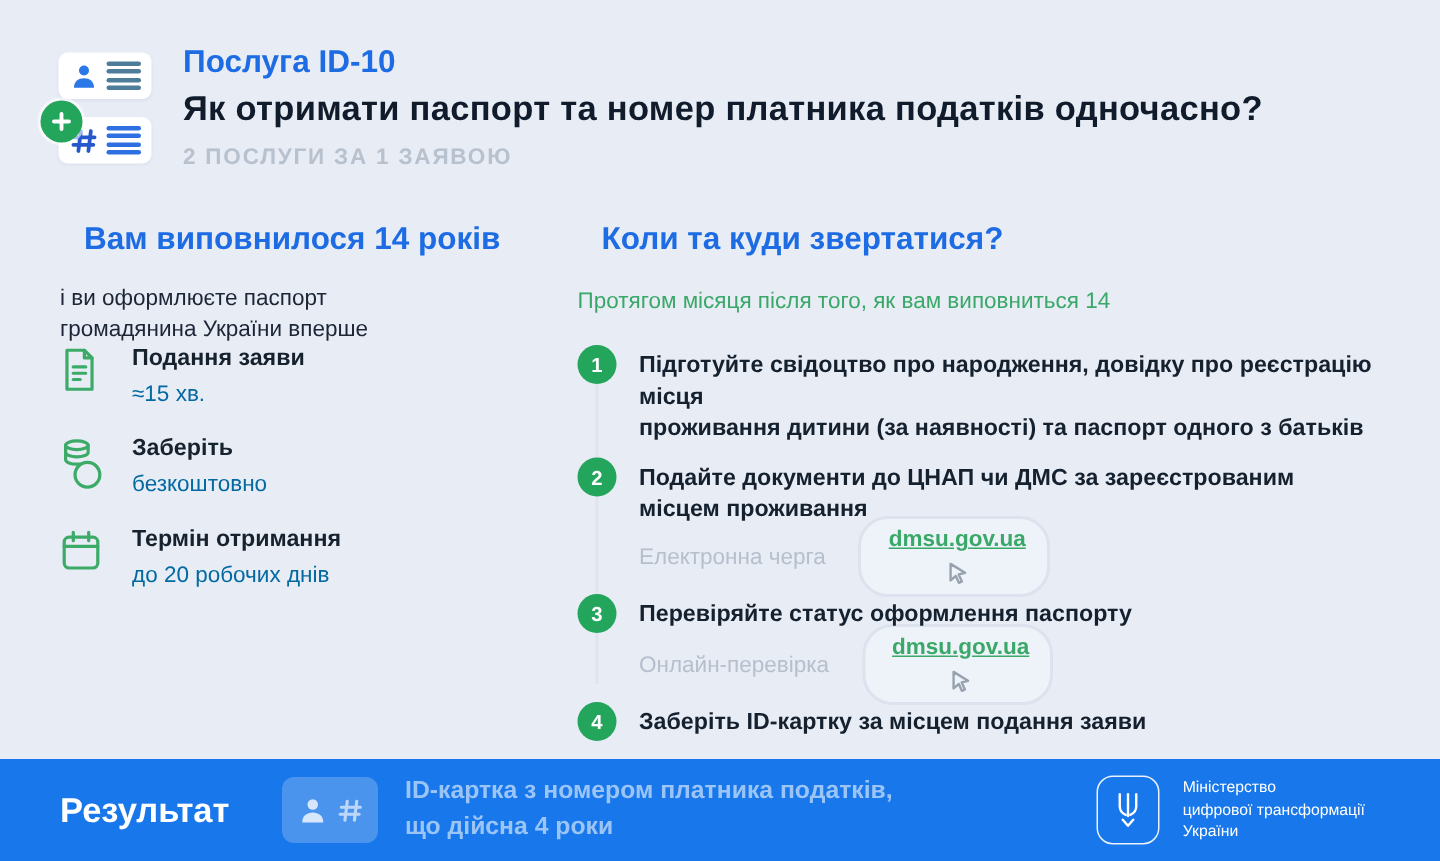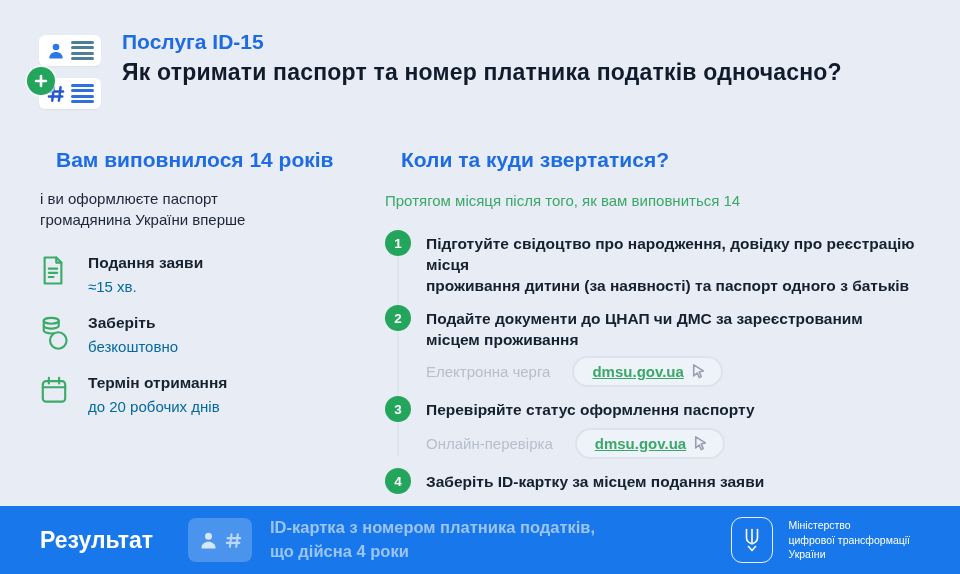--- a/index.html
+++ b/index.html
@@ -32,21 +32,21 @@
   }
   .header-text { position: absolute; left: 122px; top: 30px; width: 830px; }
   .service-label { font-size: 21px; font-weight: 700; color: #1d6ce4; }
   .page-title { margin: 5px 0 0; font-size: 23px; font-weight: 700; color: #101b2b; letter-spacing: 0.2px; }
   .page-subtitle { margin-top: 10px; font-size: 15px; font-weight: 700; color: #b8c1ce; letter-spacing: 1.2px; }
 
   
   .left-col { position: absolute; left: 40px; top: 132px; width: 310px; }
   .col-heading { margin: 16px; font-size: 21px; font-weight: 700; color: #1d6ce4; }
   .left-sub { margin: 9px 0 0; font-size: 15px; font-weight: 500; color: #1c2636; line-height: 1.4; white-space: pre-line; }
-  .fact-list { margin-top: 24px; }
+  .fact-list { }
   .fact { display: flex; gap: 17px; margin-bottom: 19px; align-items: flex-start; }
   .fact-icon { width: 31px; flex: none; padding-top: 1px; }
   .fact-label { font-size: 15.5px; font-weight: 700; color: #17222f; }
   .fact-value { margin-top: 6px; font-size: 15px; font-weight: 500; color: #0369a1; }
 
   
   .right-col { position: absolute; left: 385px; top: 132px; width: 565px; }
   .right-sub { margin: 20px 0 0; font-size: 15px; font-weight: 500; color: #3aa868; }
   .steps { margin-top: 21px; position: relative; }
   .connector { position: absolute; left: 12px; top: 14px; width: 2px; height: 212px; background: #dfe4ee; }
@@ -56,21 +56,21 @@
     background: #23a55c; color: #ffffff; font-size: 13.5px; font-weight: 700;
     display: flex; align-items: center; justify-content: center; position: relative; z-index: 1;
   }
   .step-text { margin: 3px 0 0; font-size: 15.5px; font-weight: 600; color: #15212f; line-height: 1.36; white-space: pre-line; }
   .step.tight { margin-bottom: 4px; }
   .link-row { display: flex; align-items: center; gap: 22px; margin: 0 0 8px 41px; height: 34px; }
   .link-label { font-size: 15px; font-weight: 500; color: #b6bfcc; }
   .link-pill {
     display: inline-flex; align-items: center; gap: 6px;
     padding: 5px 14px 5px 18px; border: 2px solid #dce3ef; border-radius: 20px;
-    background: #eef2f9; text-decoration: none; cursor: pointer;
+    background: #eef2f9; text-decoration: none; cursor: pointer; flex-direction: column;
   }
   .link-url { font-size: 15px; font-weight: 600; color: #3aa868; text-decoration: underline; }
 
   
   .footer {
     position: absolute; left: 0; right: 0; bottom: 0; height: 68px;
     background: #1877ea; display: flex; align-items: center;
   }
   .footer-label { margin-left: 40px; width: 148px; font-size: 23px; font-weight: 700; color: #ffffff; }
   .result-box {
@@ -113,22 +113,23 @@
       </span>
   </div>
   <div class="plus-badge">
     <svg width="14" height="14" viewBox="0 0 14 14" fill="none" stroke="#ffffff" stroke-width="2.6" stroke-linecap="round">
       <path d="M7 2 V12 M2 7 H12"></path>
     </svg>
   </div>
 </div>
 
 <div class="header-text">
-  <div class="service-label">Послуга ID-15</div>
+  <div class="service-label">Послуга ID-10</div>
   <h1 class="page-title">Як отримати паспорт та номер платника податків одночасно?</h1>
+  <div class="page-subtitle">2 ПОСЛУГИ ЗА 1 ЗАЯВОЮ</div>
 </div>
 
 <div class="left-col">
   <h2 class="col-heading">Вам виповнилося 14 років</h2>
   <p class="left-sub">і ви оформлюєте паспорт
 громадянина України вперше</p>
 
   <div class="fact-list">
     <div class="fact">
       <span class="fact-icon">

